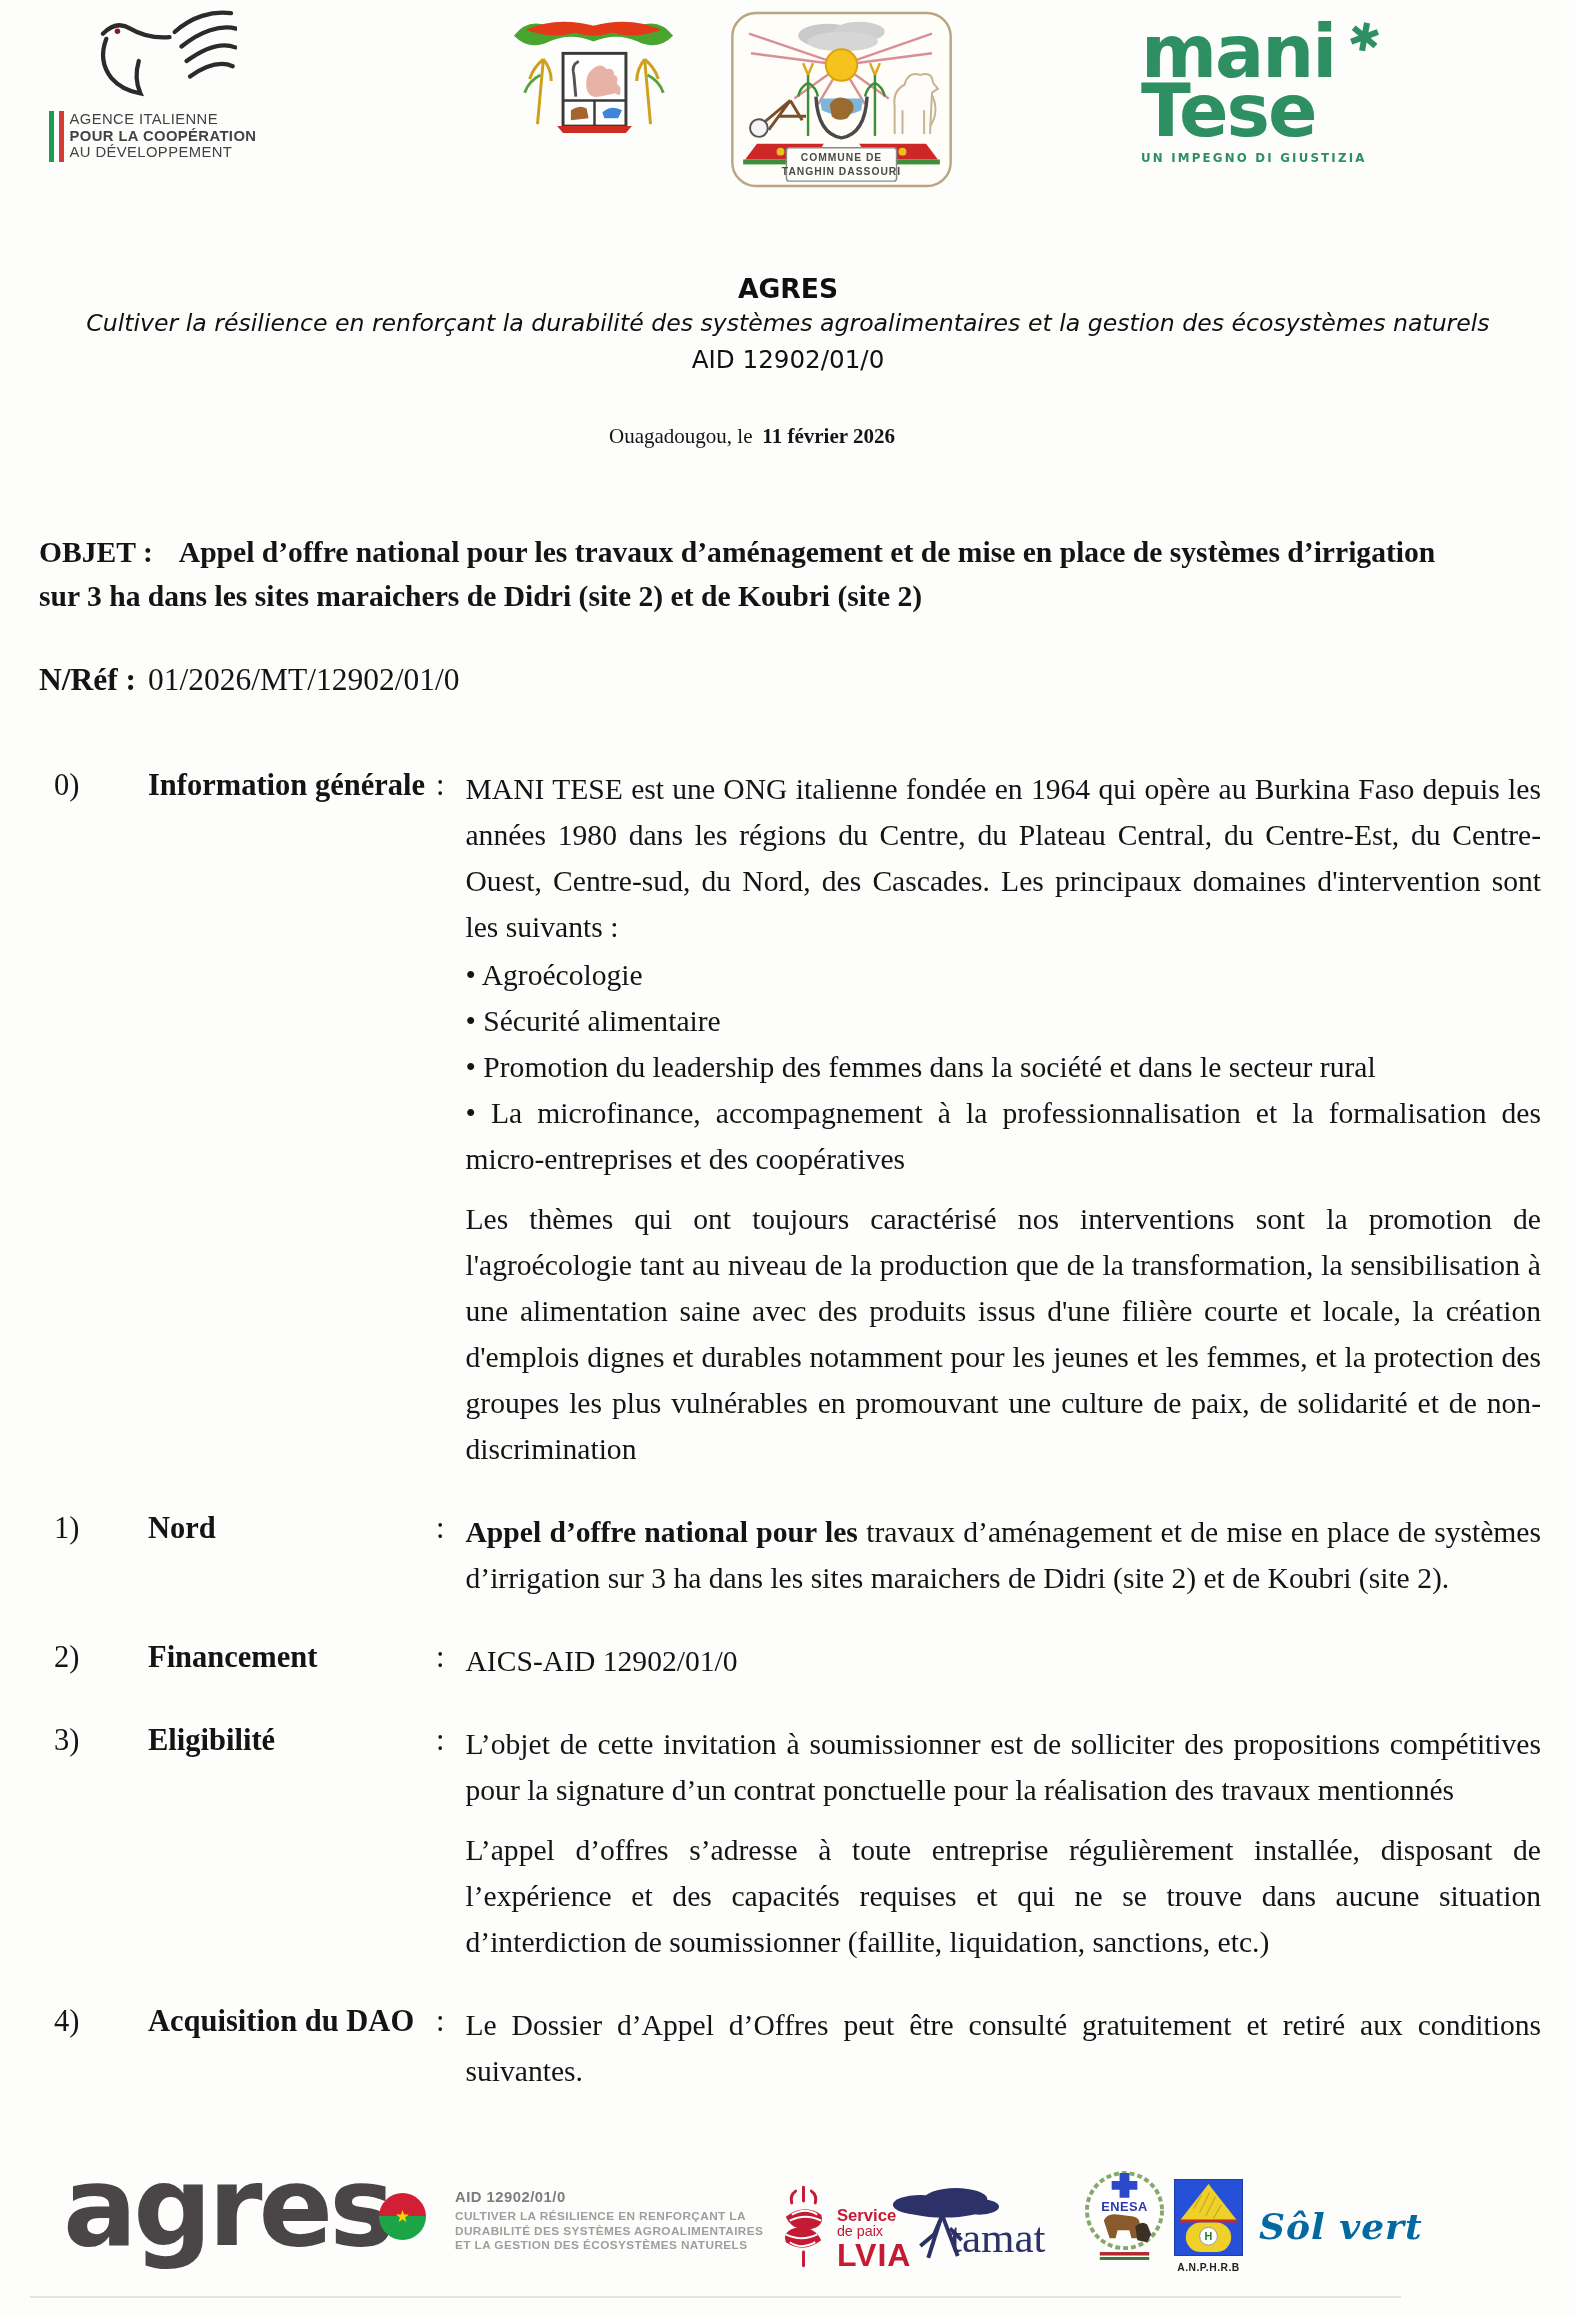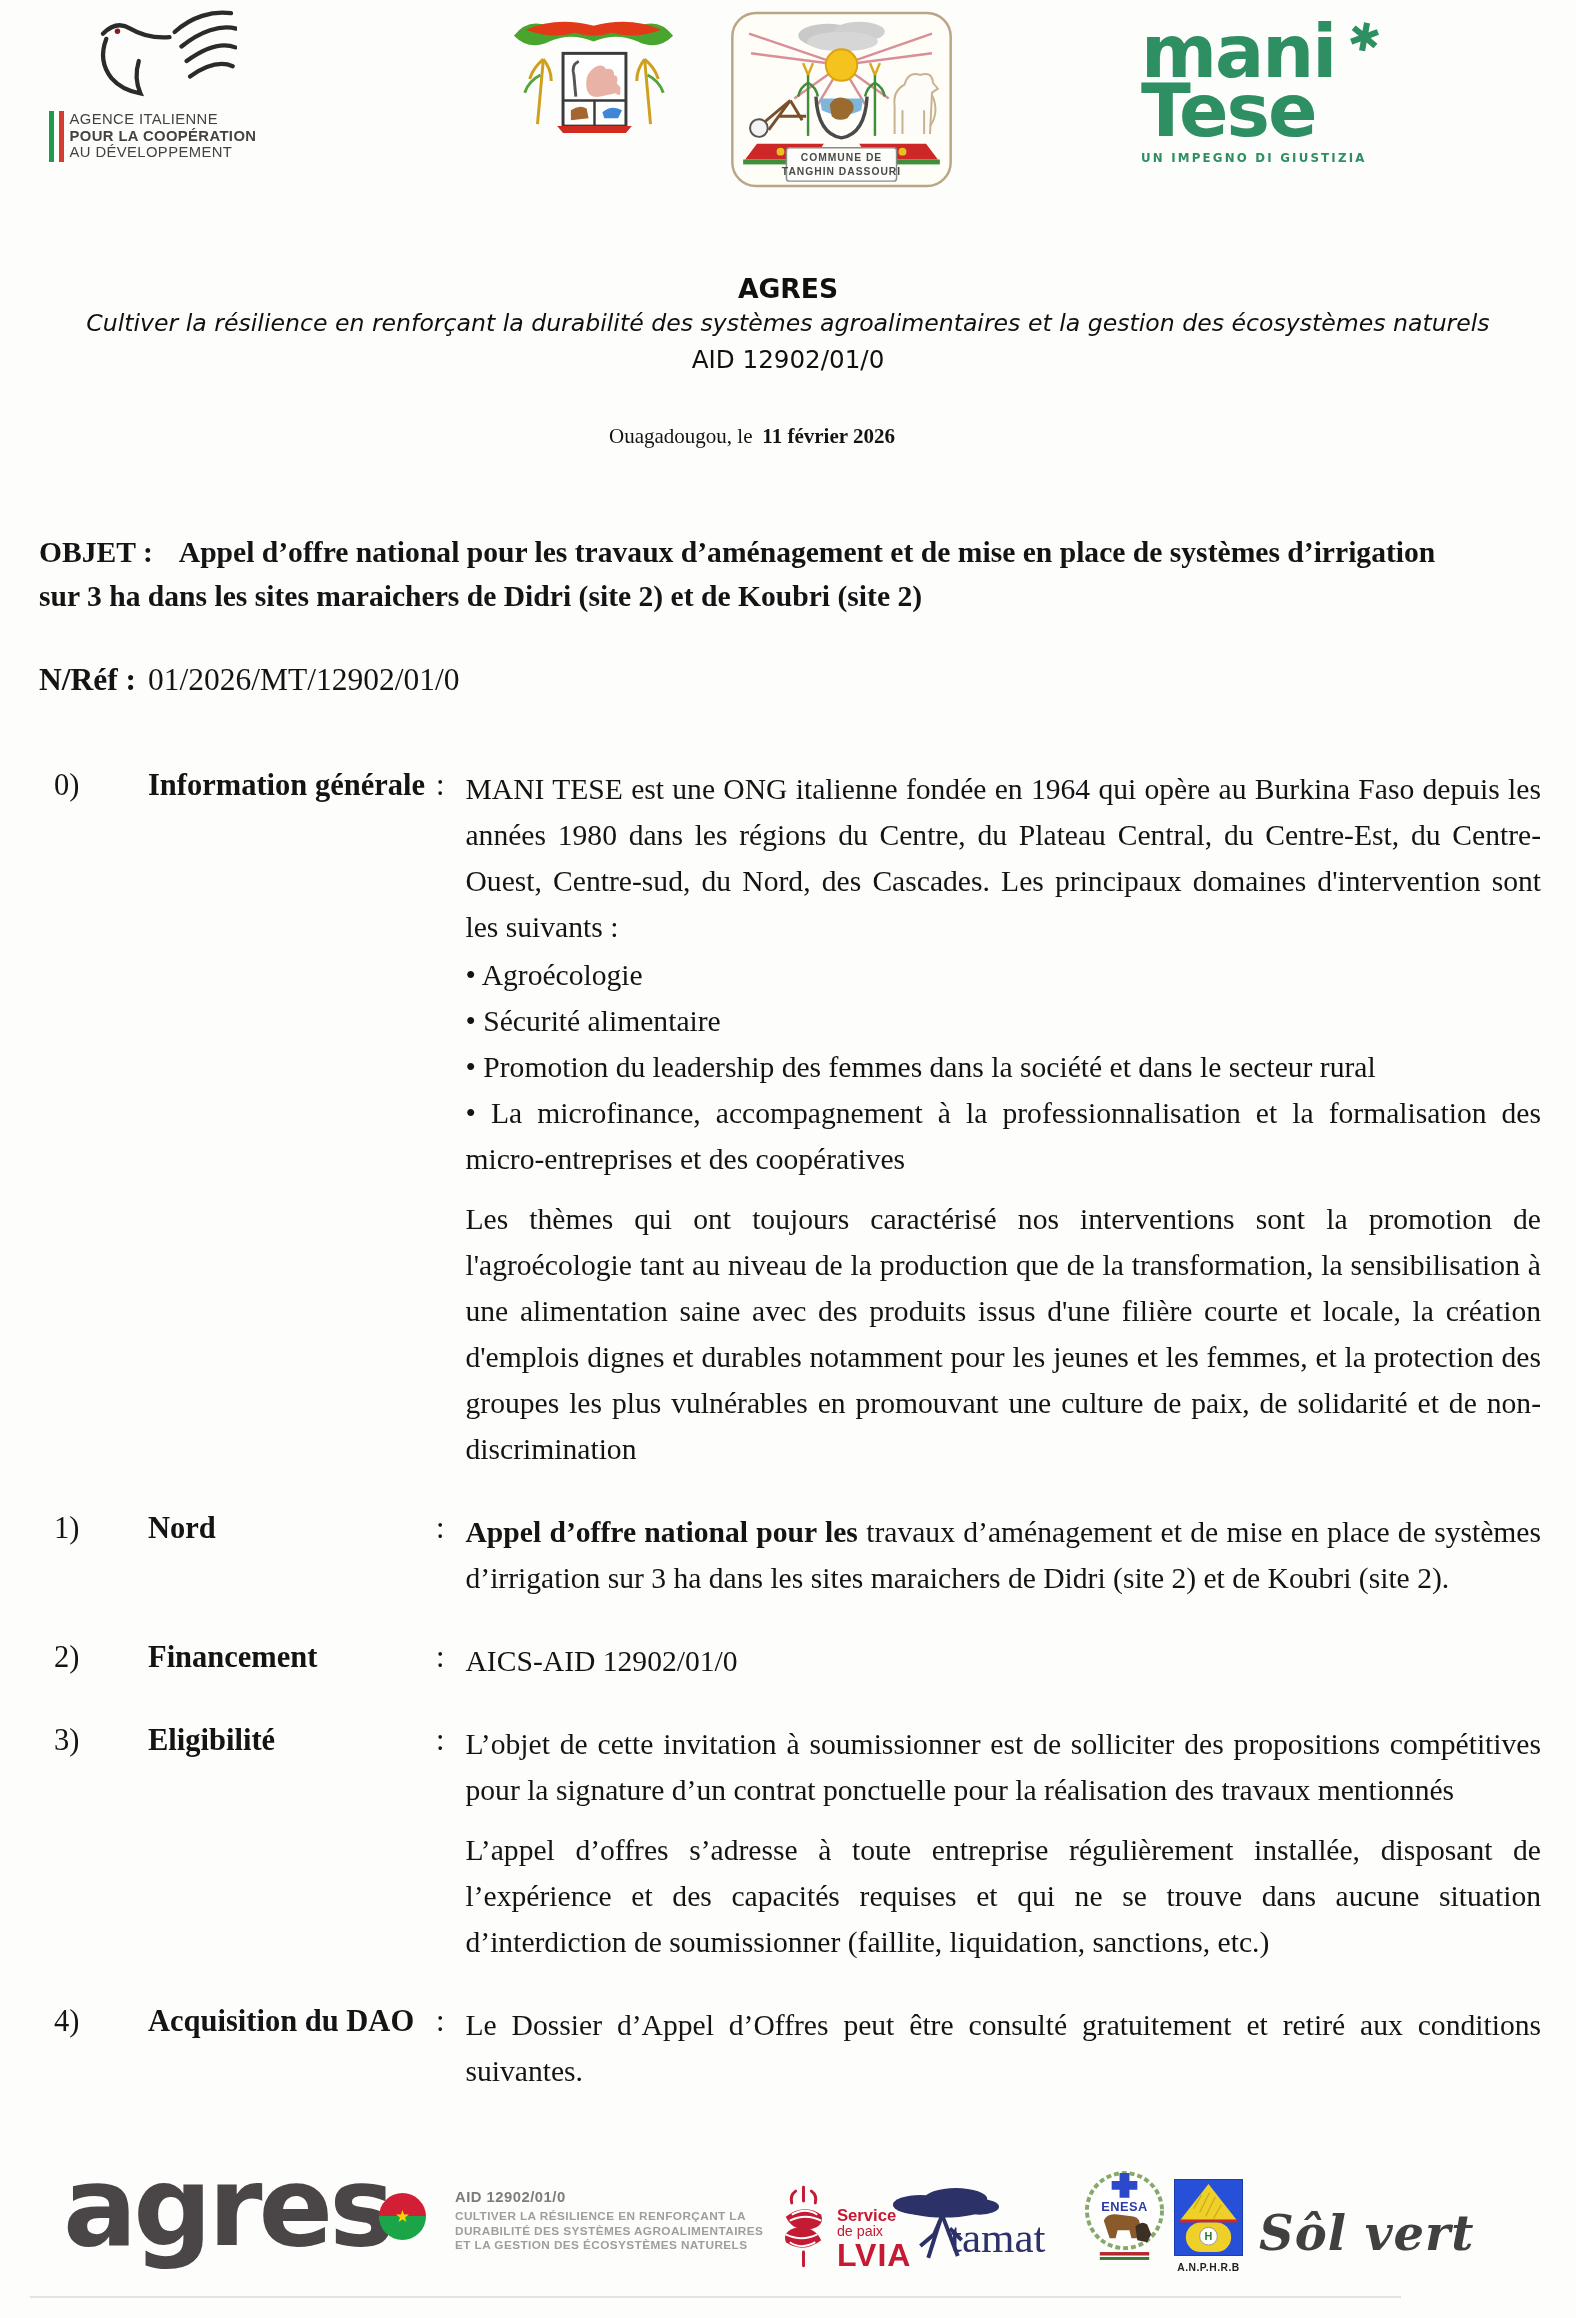--- a/index.html
+++ b/index.html
@@ -76,21 +76,21 @@
 
   .tamat{position:absolute;left:885px;top:2185px;width:212px;height:89px;}
   .tamat svg{position:absolute;left:0;top:0;}
   .tamat-word{position:absolute;left:65px;top:27.6px;font-size:43px;color:#2c3168;font-family:"Liberation Serif",serif;}
 
   .enesa{position:absolute;left:1084px;top:2167px;}
   .anphrb{position:absolute;left:1174px;top:2179px;width:69px;text-align:center;}
   .anphrb-cap{font-family:"Liberation Sans","DejaVu Sans",sans-serif;font-size:10.3px;font-weight:bold;color:#222;margin-top:2px;letter-spacing:0.5px;}
 
   .solvert{position:absolute;left:1259px;top:2205px;font-family:"DejaVu Serif","Liberation Serif",serif;
-           font-style:italic;font-weight:bold;font-size:48px;color:#404040;letter-spacing:1px;}
+           font-style:italic;font-weight:bold;font-size:36px;color:#0369a1;letter-spacing:1px;}
 
   .divider{position:absolute;left:29.6px;top:2296px;width:1371px;height:2px;background:#e3e3e0;}
 </style>
 </head>
 <body>
 
 <div class="page">
 
   <div class="aics">
     <svg width="158" height="97" viewBox="0 0 185 108">

